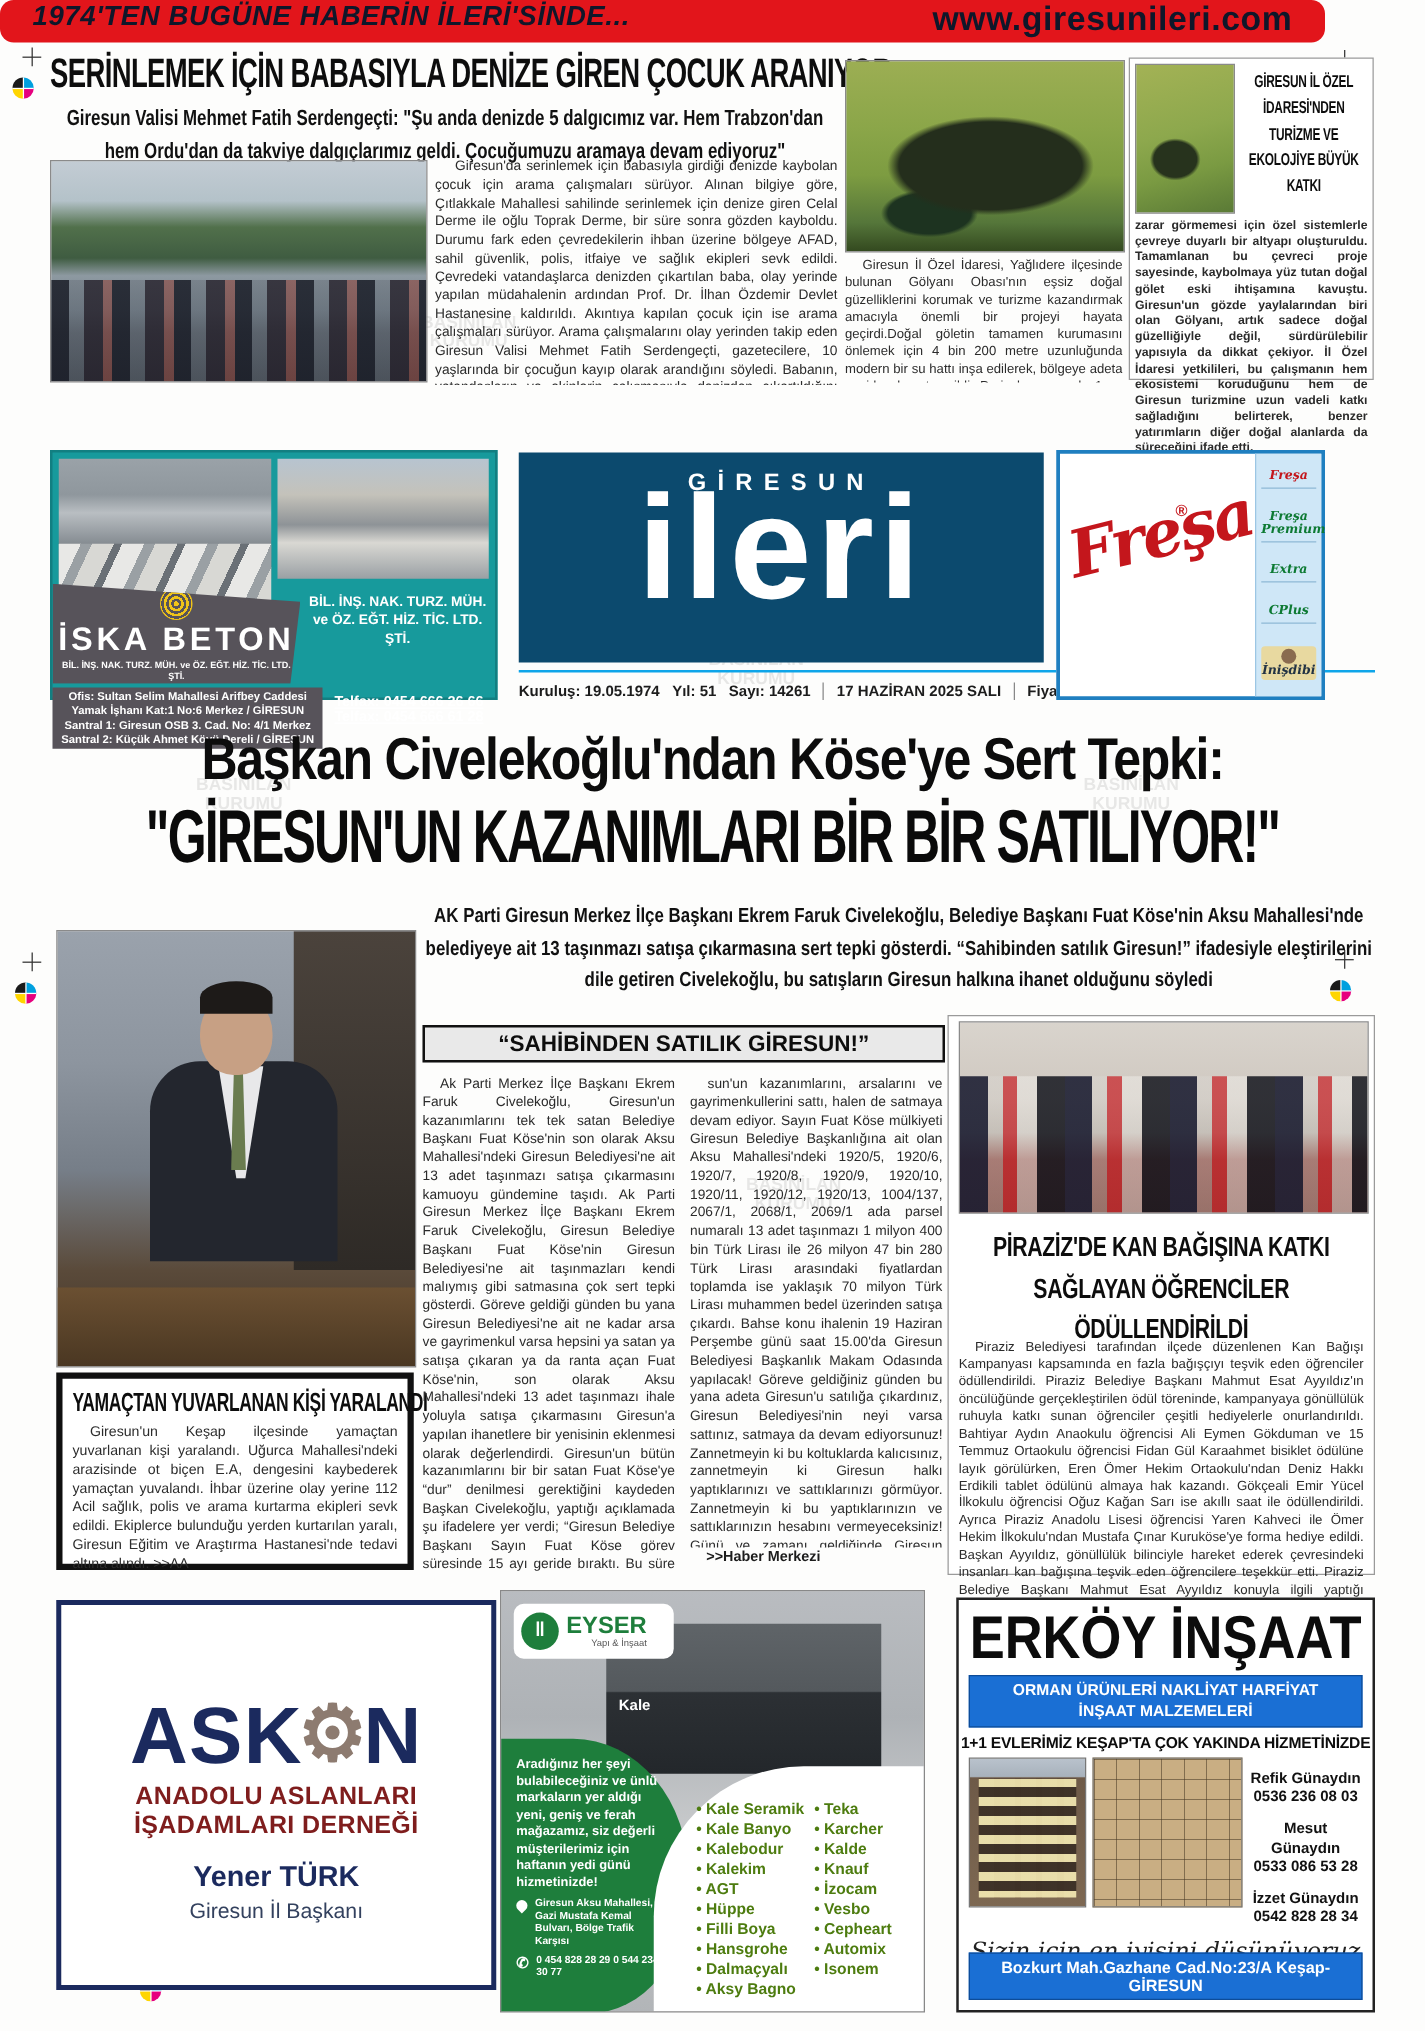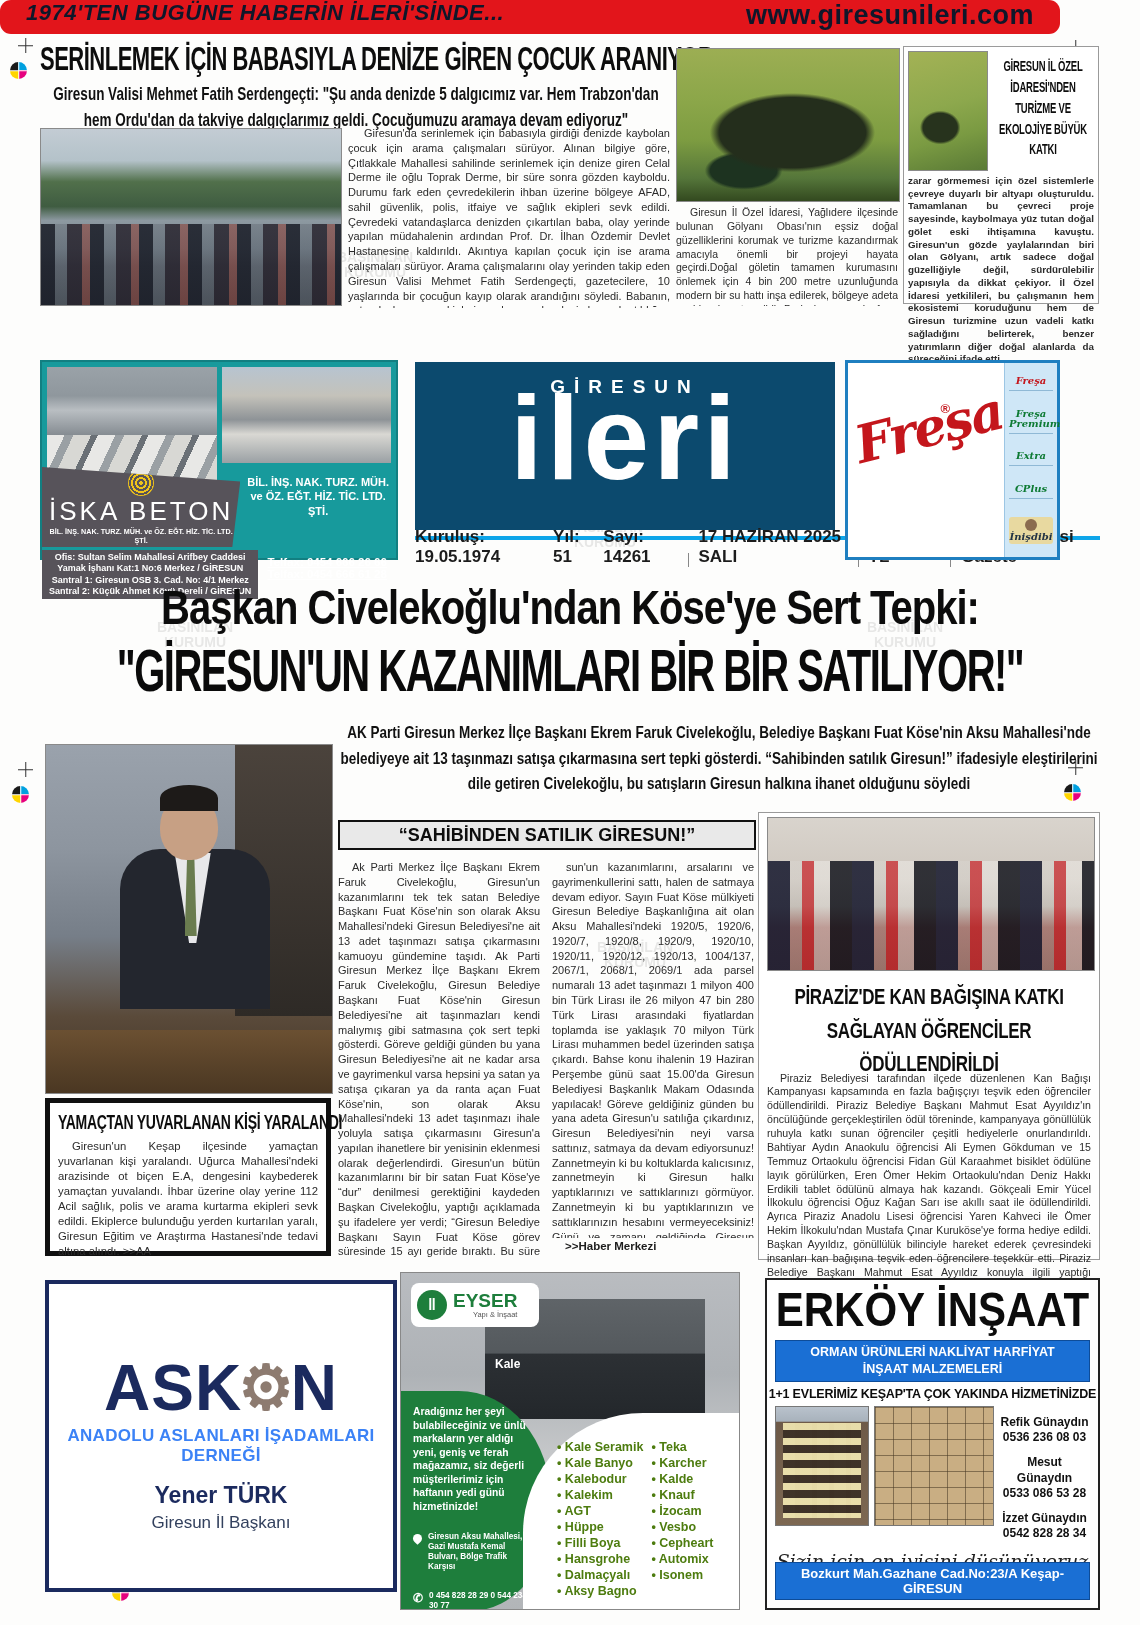--- a/index.html
+++ b/index.html
@@ -58,34 +58,34 @@
   .iska{left:40px;top:360px;width:358px;height:200px;background:#179a9c;box-sizing:border-box;border:2px solid #127f81;}
   .iska .photos{display:flex;gap:5px;padding:5px 5px 0 5px;}
   .iska .ph{height:96px;flex:1;border:0;}
   .iska .ph1{background:linear-gradient(180deg,#9aa2a8 0%,#8f979d 30%,#b9bec2 45%,#7d848a 75%,#5f666c 100%);
     background-blend-mode:normal;}
   .iska .ph1::after{content:"";display:block;width:100%;height:60%;margin-top:40%;
     background:repeating-linear-gradient(115deg,#e8e8e6 0 16px,#9aa0a4 16px 24px,#d8d8d4 24px 40px,#6a7076 40px 46px);}
   .iska .ph2{background:linear-gradient(180deg,#b7c4d0 0%,#c4c2ba 30%,#8e9397 55%,#d9d8d3 70%,#9aa0a4 100%);}
   .iska .mid{display:flex;margin-top:4px;}
   .iska .logo-block{width:56%;background:#57535a;color:#fff;text-align:center;padding:3px 0 2px 0;clip-path:polygon(0 0,100% 18%,96% 100%,0 100%);}
-  .iska .logo-text{font-size:26px;font-weight:400;letter-spacing:3px;}
+  .iska .logo-text{font-size:26px;font-weight:700;letter-spacing:3px;}
   .iska .logo-sub{font-size:7.2px;font-weight:bold;line-height:1.25;}
   .iska .co-right{flex:1;color:#fff;font-size:11px;font-weight:800;text-align:center;padding:8px 4px 0 4px;line-height:1.3;}
   .iska .bottom{display:flex;margin-top:3px;}
   .iska .addr{width:60%;background:#57535a;color:#fff;font-size:9px;font-weight:bold;line-height:1.25;text-align:center;padding:2px 2px;}
   .iska .tel{flex:1;color:#fff;font-size:11.5px;font-weight:800;text-align:center;padding-top:6px;}
   .iska .tel div{text-decoration:underline;}
   .iska .swirl{width:26px;height:26px;border-radius:50%;margin:0 auto;background:repeating-radial-gradient(circle at 50% 50%, #f0c419 0 2px, #57535a 2px 4px);}
 
   
   .logo-box{left:415px;top:362px;width:420px;height:168px;background:#0c4a6e;color:#fff;text-align:center;}
   .logo-region{font-size:19px;font-weight:800;letter-spacing:9px;margin-top:14px;}
   .logo-word{font-size:118px;font-weight:800;letter-spacing:4px;line-height:0.92;margin-top:-14px;}
-  .info-line{left:415px;top:536px;width:685px;height:24px;border-top:4px solid #0ea5e9;display:flex;align-items:flex-end;font-size:17px;font-weight:bold;color:#1c1c1c;gap:10px;padding-top:3px;}
+  .info-line{left:415px;top:536px;width:685px;height:24px;border-top:2px solid #0ea5e9;display:flex;align-items:center;font-size:12px;font-weight:bold;color:#1c1c1c;gap:10px;padding-top:3px;}
   .info-line .sep{width:1px;height:14px;background:#888;}
   .info-line .date{font-weight:800;}
 
   
   .fresa{left:845px;top:360px;width:215px;height:200px;background:#fff;border:3px solid #1f7fc0;box-sizing:border-box;display:flex;}
   .fresa .main{flex:1;position:relative;}
   .fresa .script{position:absolute;left:8px;top:52px;font-family:"DejaVu Serif",serif;font-style:italic;font-weight:bold;font-size:52px;color:#c4161c;transform:rotate(-14deg);transform-origin:left center;letter-spacing:-2px;}
   .fresa .reg{position:absolute;right:54px;top:38px;color:#c4161c;font-size:13px;font-weight:bold;}
   .fresa .strip{width:52px;background:#cfe7f7;border-left:1px solid #9cc6e4;display:flex;flex-direction:column;align-items:center;justify-content:space-around;padding:4px 0;}
   .fresa .v{font-family:"DejaVu Serif",serif;font-style:italic;font-weight:bold;font-size:10px;color:#0d7a33;text-align:center;line-height:1;border-bottom:1px solid #8fb9d6;padding-bottom:4px;width:85%;}
@@ -128,36 +128,36 @@
   .pz-photo .people{position:absolute;left:0;bottom:0;width:100%;height:72%;
     background:repeating-linear-gradient(90deg,rgba(30,32,52,.9) 0 22px,rgba(220,218,214,.35) 22px 34px,rgba(200,40,45,.75) 34px 46px,rgba(240,238,234,.5) 46px 62px,rgba(20,22,30,.85) 62px 84px);}
   .pz-hl{font-size:17px;font-weight:800;text-align:center;line-height:1.5;letter-spacing:-0.3px;transform:scaleY(1.3);transform-origin:center top;margin-top:10px;color:#0d0d0d;}
   .pz-bd{font-size:10.6px;line-height:1.31;margin-top:14px;height:240px;overflow:hidden;}
   .pz-bd p{margin:0;text-indent:13px;}
 
   
   .askon{left:45px;top:1280px;width:352px;height:312px;background:#fff;border:4px solid #1b2a5e;box-sizing:border-box;text-align:center;}
   .askon .logo{margin-top:72px;font-size:64px;font-weight:800;color:#1b2a5e;letter-spacing:1px;line-height:1;display:flex;align-items:center;justify-content:center;}
   .askon .gear{color:#8d7b70;font-size:62px;line-height:1;margin:0 -4px;}
-  .askon .assoc{font-size:17px;font-weight:800;color:#3b82f6;letter-spacing:0.3px;margin-top:6px;}
+  .askon .assoc{font-size:20px;font-weight:800;color:#7f1d1d;letter-spacing:0.3px;margin-top:6px;}
   .askon .person{font-size:23px;font-weight:800;color:#1b2a5e;margin-top:16px;}
   .askon .role{font-size:17px;color:#33415e;margin-top:4px;}
 
   
   .eyser{left:400px;top:1272px;width:340px;height:338px;border:1px solid #888;box-sizing:border-box;position:absolute;overflow:hidden;
     background:linear-gradient(180deg,#b9bcc0 0%,#aeb2b6 30%,#c6c8ca 55%,#b2b5b8 100%);}
   .eyser .bldg{position:absolute;left:84px;top:26px;width:220px;height:120px;background:linear-gradient(180deg,#5f6468 0%,#54595d 45%,#2c3034 46%,#23272b 100%);}
   .eyser .bldg .sign{position:absolute;left:10px;top:58px;color:#fff;font-weight:800;font-size:12px;}
   .eyser .logo-card{position:absolute;left:10px;top:10px;width:128px;height:44px;background:#fff;border-radius:8px;display:flex;align-items:center;gap:6px;padding:2px 6px;box-sizing:border-box;}
   .eyser .logo-circ{width:30px;height:30px;border-radius:50%;background:#1e7e3c;color:#fff;font-size:16px;font-weight:800;display:flex;align-items:center;justify-content:center;flex:0 0 auto;}
   .eyser .logo-name{color:#1e7e3c;font-weight:800;font-size:19px;line-height:1;}
   .eyser .logo-tag{color:#555;font-size:7.5px;text-align:right;}
   .eyser .blob{position:absolute;left:-18px;top:118px;width:168px;height:220px;background:#1e7e3c;border-radius:0 55% 48% 0/0 50% 45% 0;color:#fff;padding:14px 22px 10px 30px;box-sizing:border-box;}
   .eyser .blob .msg{font-size:10.3px;line-height:1.32;font-weight:bold;}
-  .eyser .blob .contact{display:flex;gap:6px;align-items:flex-start;margin-top:18px;font-size:8.2px;font-weight:bold;line-height:1.25;}
+  .eyser .blob .contact{display:flex;gap:6px;align-items:flex-start;margin-top:4px;font-size:8.2px;font-weight:bold;line-height:1.25;}
   .eyser .pin{width:9px;height:9px;background:#fff;border-radius:50% 50% 50% 0;transform:rotate(-45deg);flex:0 0 auto;margin-top:2px;}
   .eyser .phone-ic{font-size:12px;flex:0 0 auto;}
   .eyser .brand-area{position:absolute;right:0;bottom:0;width:216px;height:196px;background:#fff;border-radius:120px 0 0 0;padding:26px 6px 6px 34px;box-sizing:border-box;}
   .eyser .brands{display:flex;gap:8px;}
   .eyser .bcol{list-style:none;margin:0;padding:0;font-size:12.5px;font-weight:800;color:#4d7c0f;line-height:1.28;}
   .eyser .bcol li::before{content:"•  ";}
 
   
   .erkoy{left:765px;top:1278px;width:335px;height:332px;background:#fff;border:2px solid #222;box-sizing:border-box;text-align:center;position:absolute;}
   .erkoy .title{font-size:42px;font-weight:800;letter-spacing:0px;color:#0c0c0c;margin-top:6px;transform:scaleY(1.15);white-space:nowrap;}

